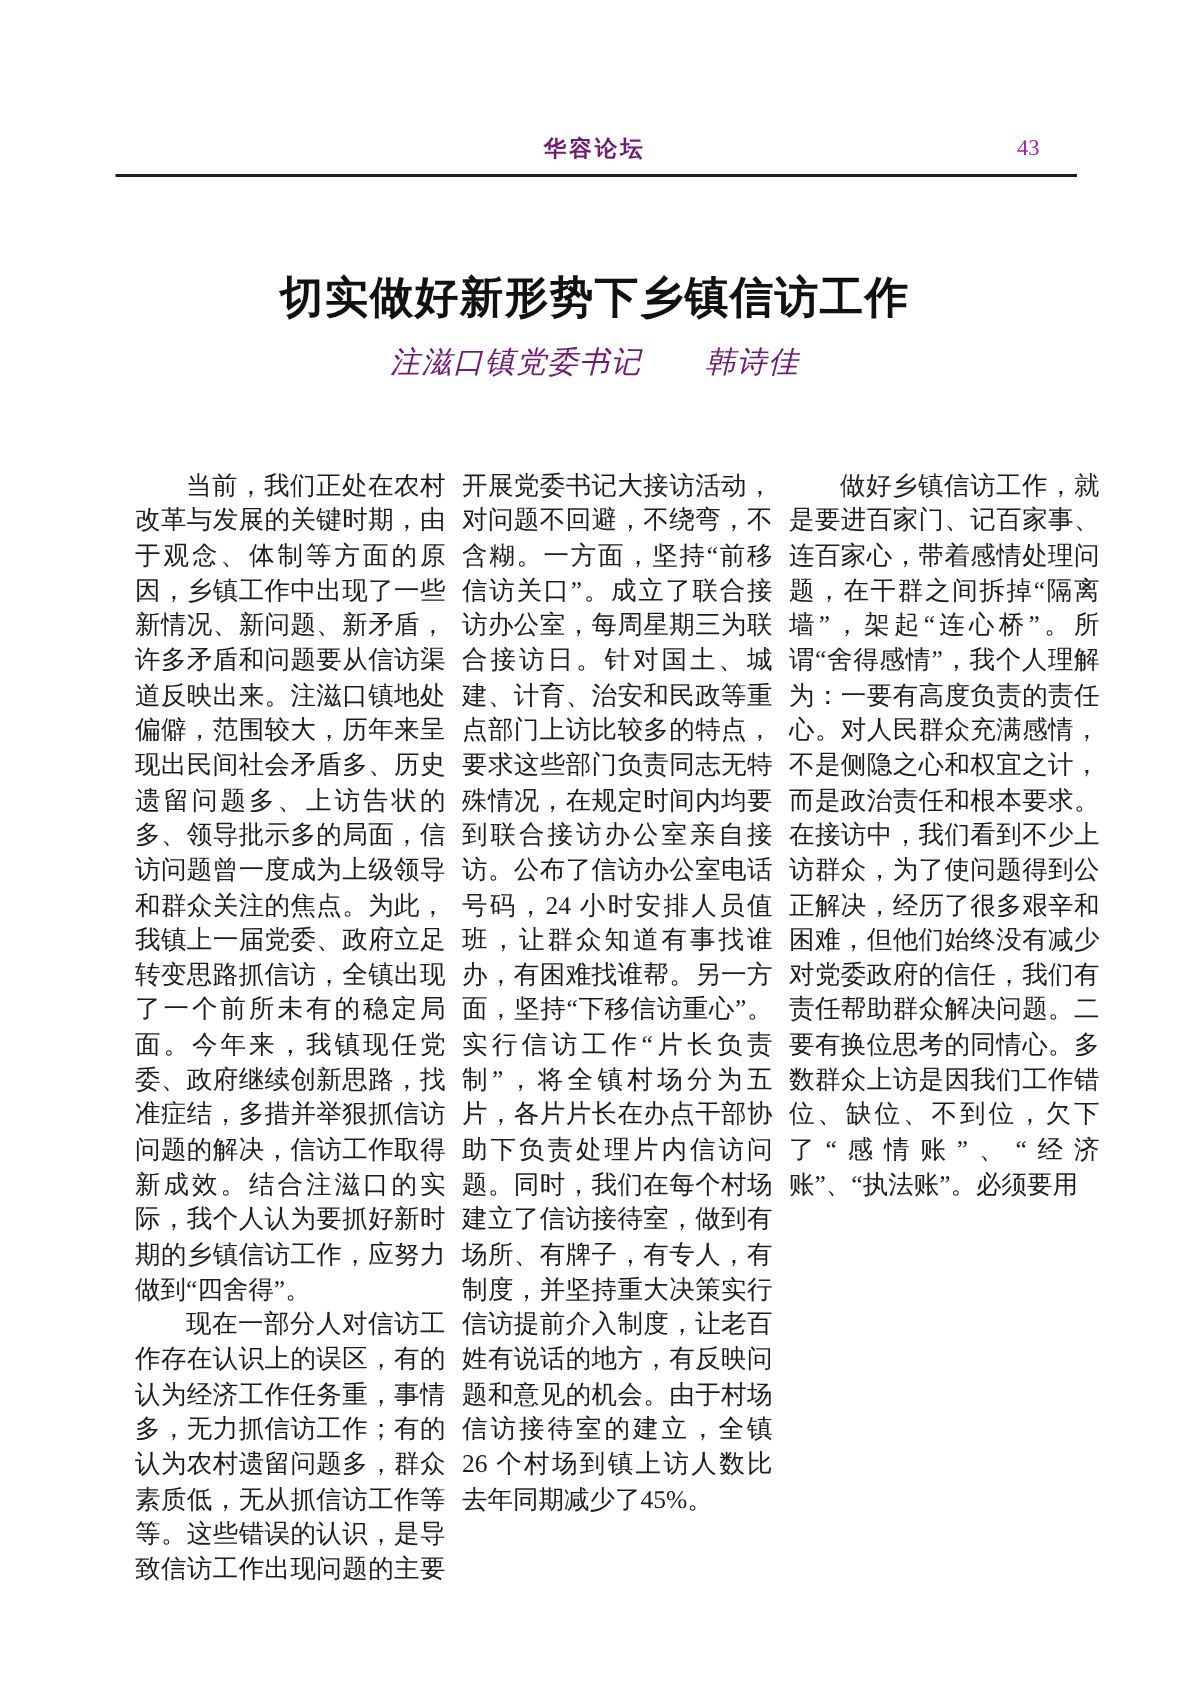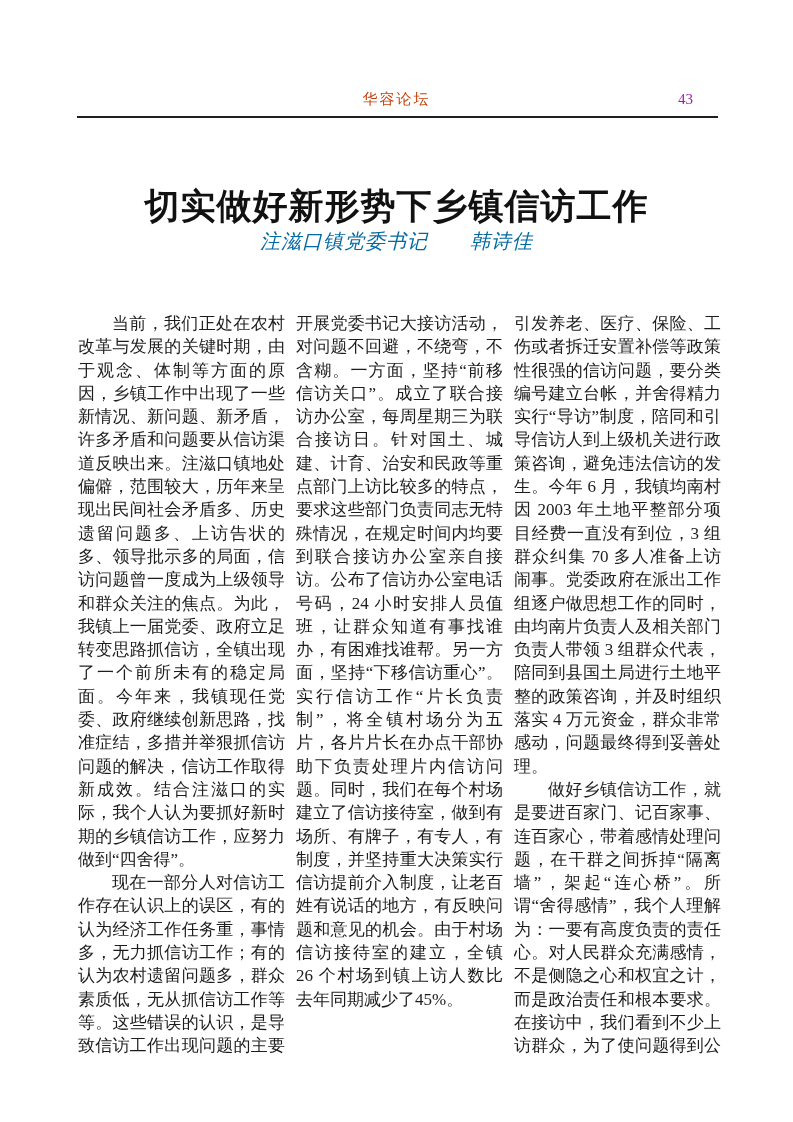--- a/index.html
+++ b/index.html
@@ -6,47 +6,47 @@
   body {
     width: 793px; height: 1122px;
     background: #ffffff;
     position: relative;
     font-family: "Liberation Serif", "DejaVu Serif", serif;
     color: #1b1b1b;
   }
   .journal-header {
     position: absolute; top: 90px; left: 0; width: 100%;
     text-align: center;
-    font-size: 15px; font-weight: normal; letter-spacing: 2px;
-    color: #c2410c;
+    font-size: 15px; font-weight: bold; letter-spacing: 2px;
+    color: #701a75;
   }
   .page-number {
     position: absolute; top: 91px; left: 678px;
     font-size: 15px; color: #a21caf;
     font-family: "Liberation Serif", serif;
   }
   .header-rule {
     position: absolute; top: 116px; left: 77px;
     width: 641px; height: 2px; background: #1f1f1f;
   }
   .article-title {
     position: absolute; top: 160px; left: 0; width: 100%;
     text-align: center;
     font-family: "Liberation Sans", "DejaVu Sans", sans-serif;
-    font-size: 35px; font-weight: bold; letter-spacing: 1px;
+    font-size: 29px; font-weight: bold; letter-spacing: 1px;
     color: #111;
   }
   .byline {
     position: absolute; top: 228px; left: 0; width: 100%;
     text-align: center;
     font-size: 20px; font-style: italic; letter-spacing: 1px;
-    color: #0369a1;
+    color: #701a75;
   }
   .columns {
-    position: absolute; top: 312px; left: 78px;
+    position: absolute; top: 312px; left: 90px;
     width: 643px;
     display: flex; gap: 11px;
   }
   .column {
     width: 207px; height: 742px; overflow: hidden;
     font-size: 17px; line-height: 23.3px;
     text-align: justify;
     color: #1c1c1c;
   }
   .para { margin: 0; }
@@ -78,17 +78,16 @@
     <p class="para indent">当前，我们正处在农村改革与发展的关键时期，由于观念、体制等方面的原因，乡镇工作中出现了一些新情况、新问题、新矛盾，许多矛盾和问题要从信访渠道反映出来。注滋口镇地处偏僻，范围较大，历年来呈现出民间社会矛盾多、历史遗留问题多、上访告状的多、领导批示多的局面，信访问题曾一度成为上级领导和群众关注的焦点。为此，我镇上一届党委、政府立足转变思路抓信访，全镇出现了一个前所未有的稳定局面。今年来，我镇现任党委、政府继续创新思路，找准症结，多措并举狠抓信访问题的解决，信访工作取得新成效。结合注滋口的实际，我个人认为要抓好新时期的乡镇信访工作，应努力做到“四舍得”。</p>
     <p class="para indent">现在一部分人对信访工作存在认识上的误区，有的认为经济工作任务重，事情多，无力抓信访工作；有的认为农村遗留问题多，群众素质低，无从抓信访工作等等。这些错误的认识，是导致信访工作出现问题的主要原因。多年的乡镇工作实践使我深刻体会到：在工作中，必须跳出信访抓信访，要树立抓信访就是抓稳定，抓信访就是抓大局，抓信访就是抓发展的思想。今年，我镇坚持书记、镇长带头落实信访制度，认真</p>
   </div>
 
   <div class="column">
     <p class="para">开展党委书记大接访活动，对问题不回避，不绕弯，不含糊。一方面，坚持“前移信访关口”。成立了联合接访办公室，每周星期三为联合接访日。针对国土、城建、计育、治安和民政等重点部门上访比较多的特点，要求这些部门负责同志无特殊情况，在规定时间内均要到联合接访办公室亲自接访。公布了信访办公室电话号码，24 小时安排人员值班，让群众知道有事找谁办，有困难找谁帮。另一方面，坚持“下移信访重心”。实行信访工作“片长负责制”，将全镇村场分为五片，各片片长在办点干部协助下负责处理片内信访问题。同时，我们在每个村场建立了信访接待室，做到有场所、有牌子，有专人，有制度，并坚持重大决策实行信访提前介入制度，让老百姓有说话的地方，有反映问题和意见的机会。由于村场信访接待室的建立，全镇 26 个村场到镇上访人数比去年同期减少了45%。</p>
 
   </div>
 
   <div class="column">
-    <p class="para">引发养老、医疗、保险、工伤或者拆迁安置补偿等政策性很强的信访问题，要分类编号建立台帐，并舍得精力实行“导访”制度，陪同和引导信访人到上级机关进行政策咨询，避免违法信访的发生。今年 6 月，我镇均南村因 2003 年土地平整部分项目经费一直没有到位，3 组群众纠集 70 多人准备上访闹事。党委政府在派出工作组逐户做思想工作的同时，由均南片负责人及相关部门负责人带领 3 组群众代表，陪同到县国土局进行土地平整的政策咨询，并及时组织落实 4 万元资金，群众非常感动，问题最终得到妥善处理。</p>
     <p class="para indent">做好乡镇信访工作，就是要进百家门、记百家事、连百家心，带着感情处理问题，在干群之间拆掉“隔离墙”，架起“连心桥”。所谓“舍得感情”，我个人理解为：一要有高度负责的责任心。对人民群众充满感情，不是侧隐之心和权宜之计，而是政治责任和根本要求。在接访中，我们看到不少上访群众，为了使问题得到公正解决，经历了很多艰辛和困难，但他们始终没有减少对党委政府的信任，我们有责任帮助群众解决问题。二要有换位思考的同情心。多数群众上访是因我们工作错位、缺位、不到位，欠下了“感情账”、“经济账”、“执法账”。必须要用</p>
   </div>
 
 </div>
 
 </body></html>

